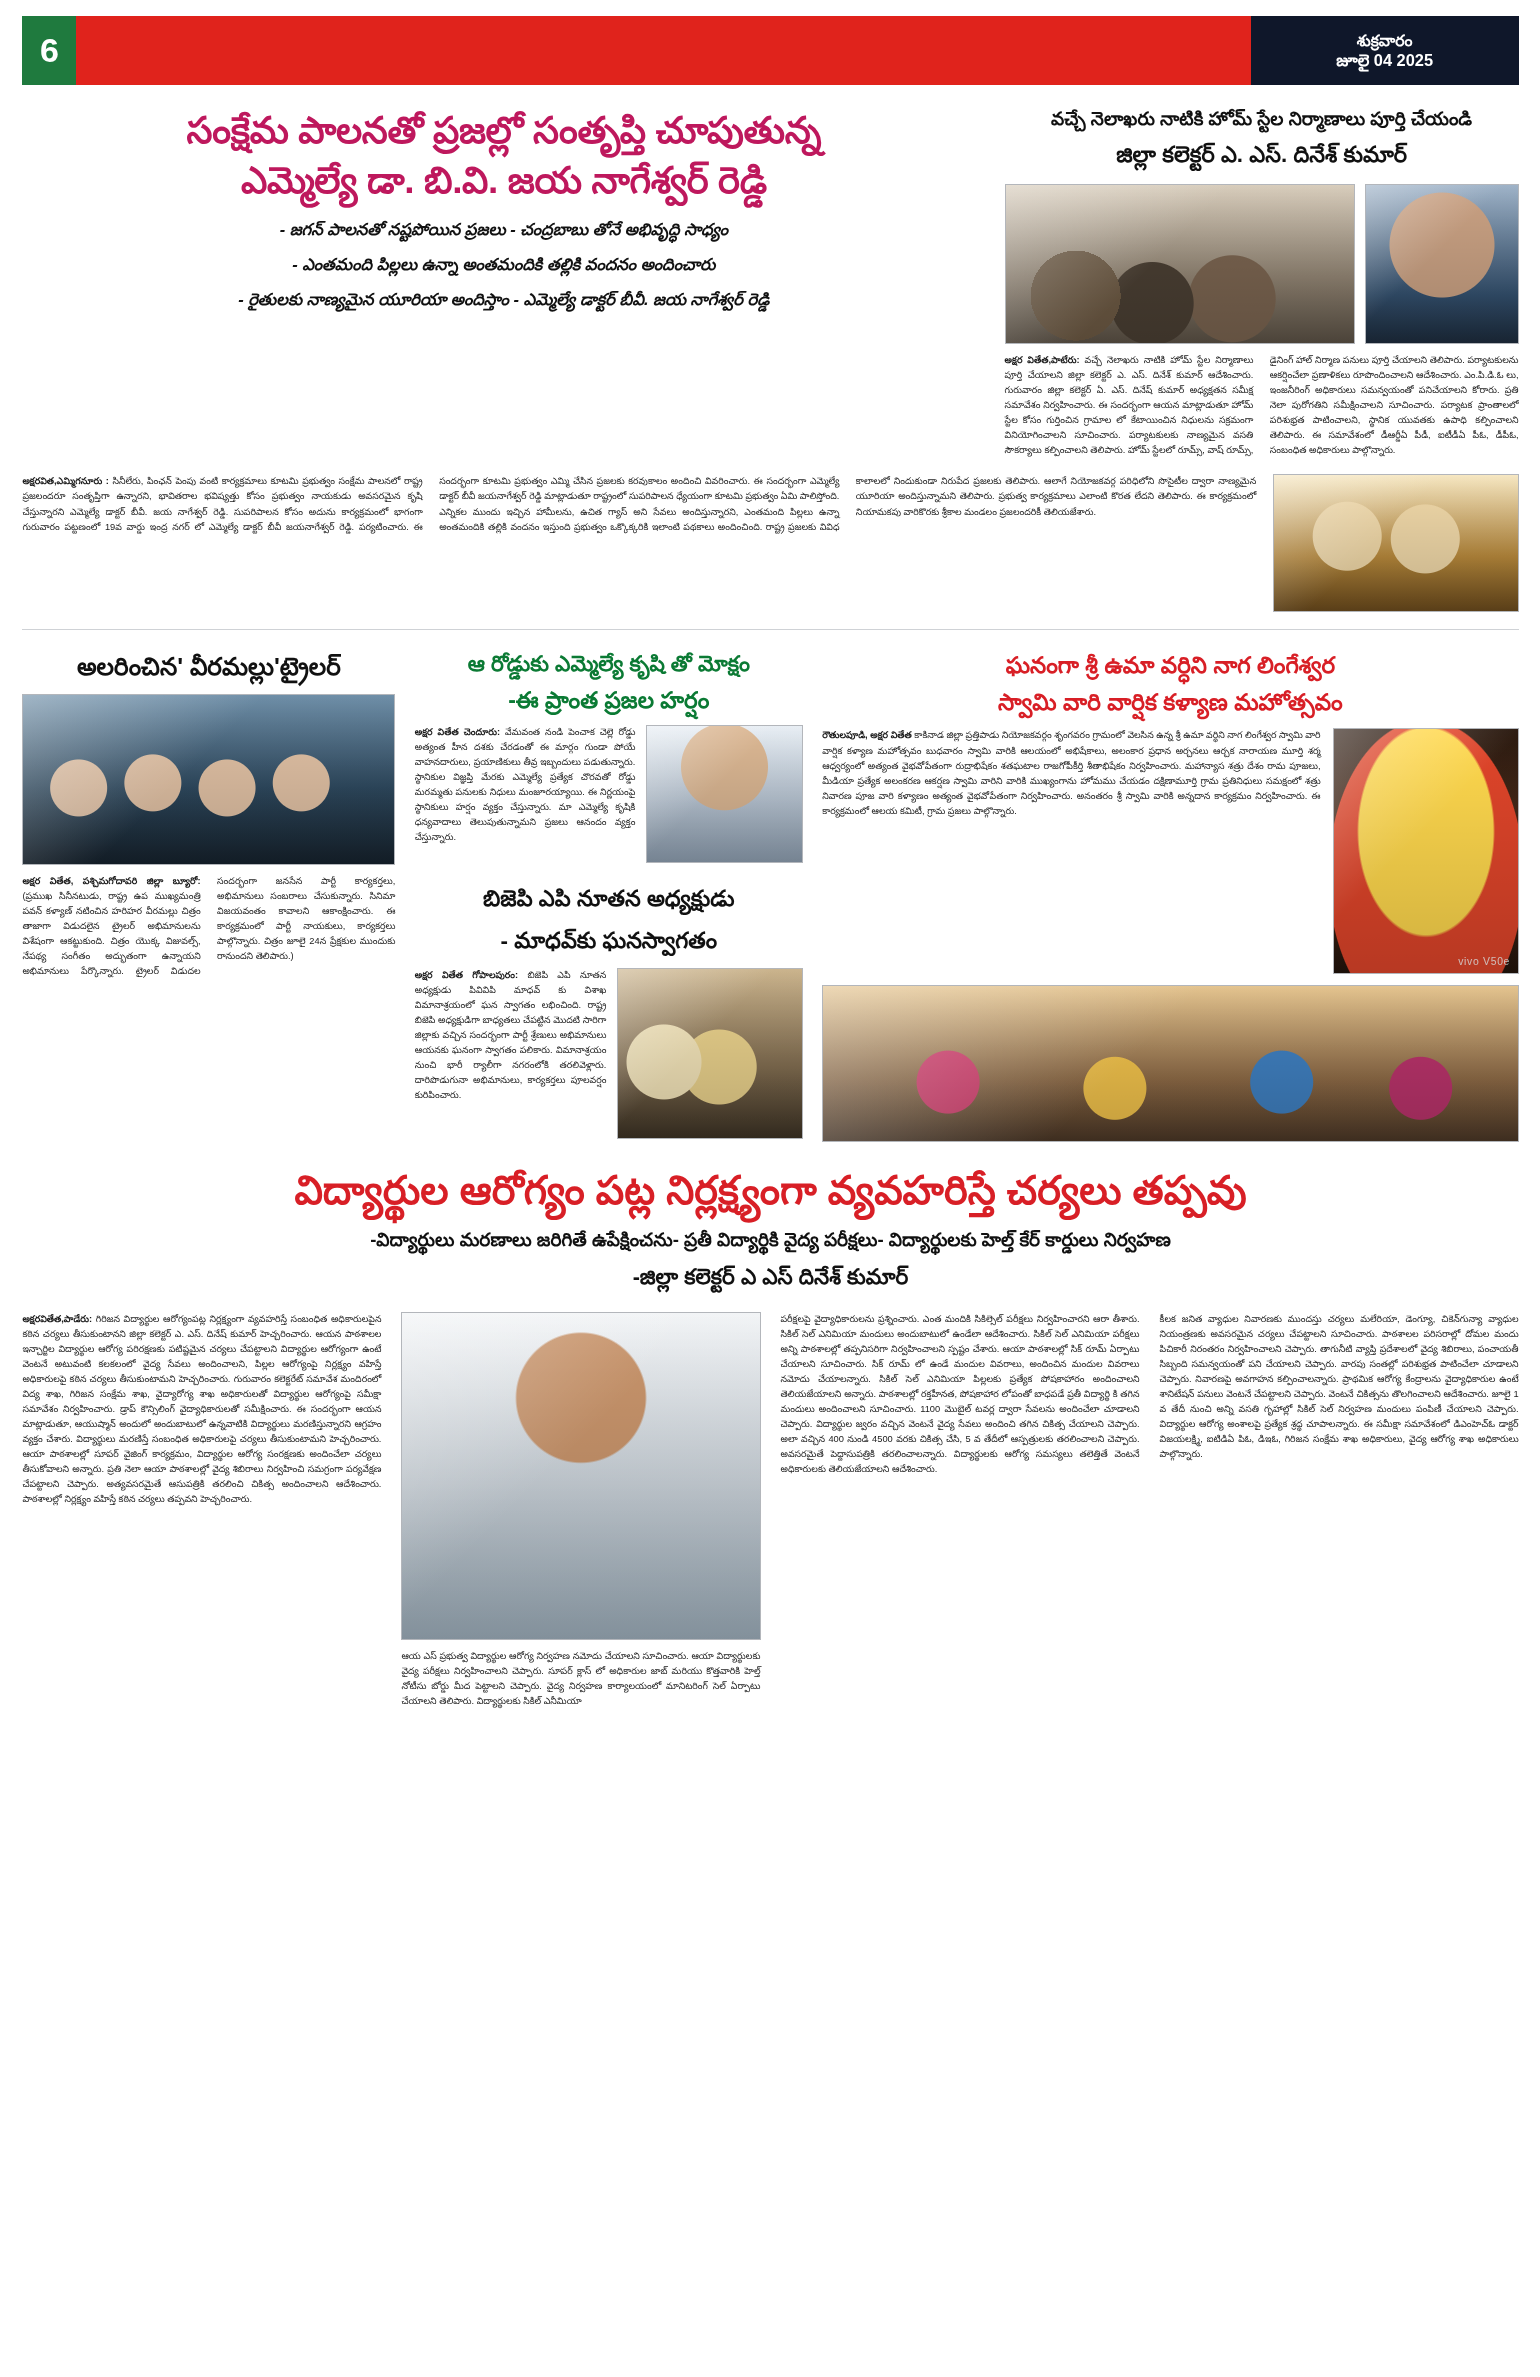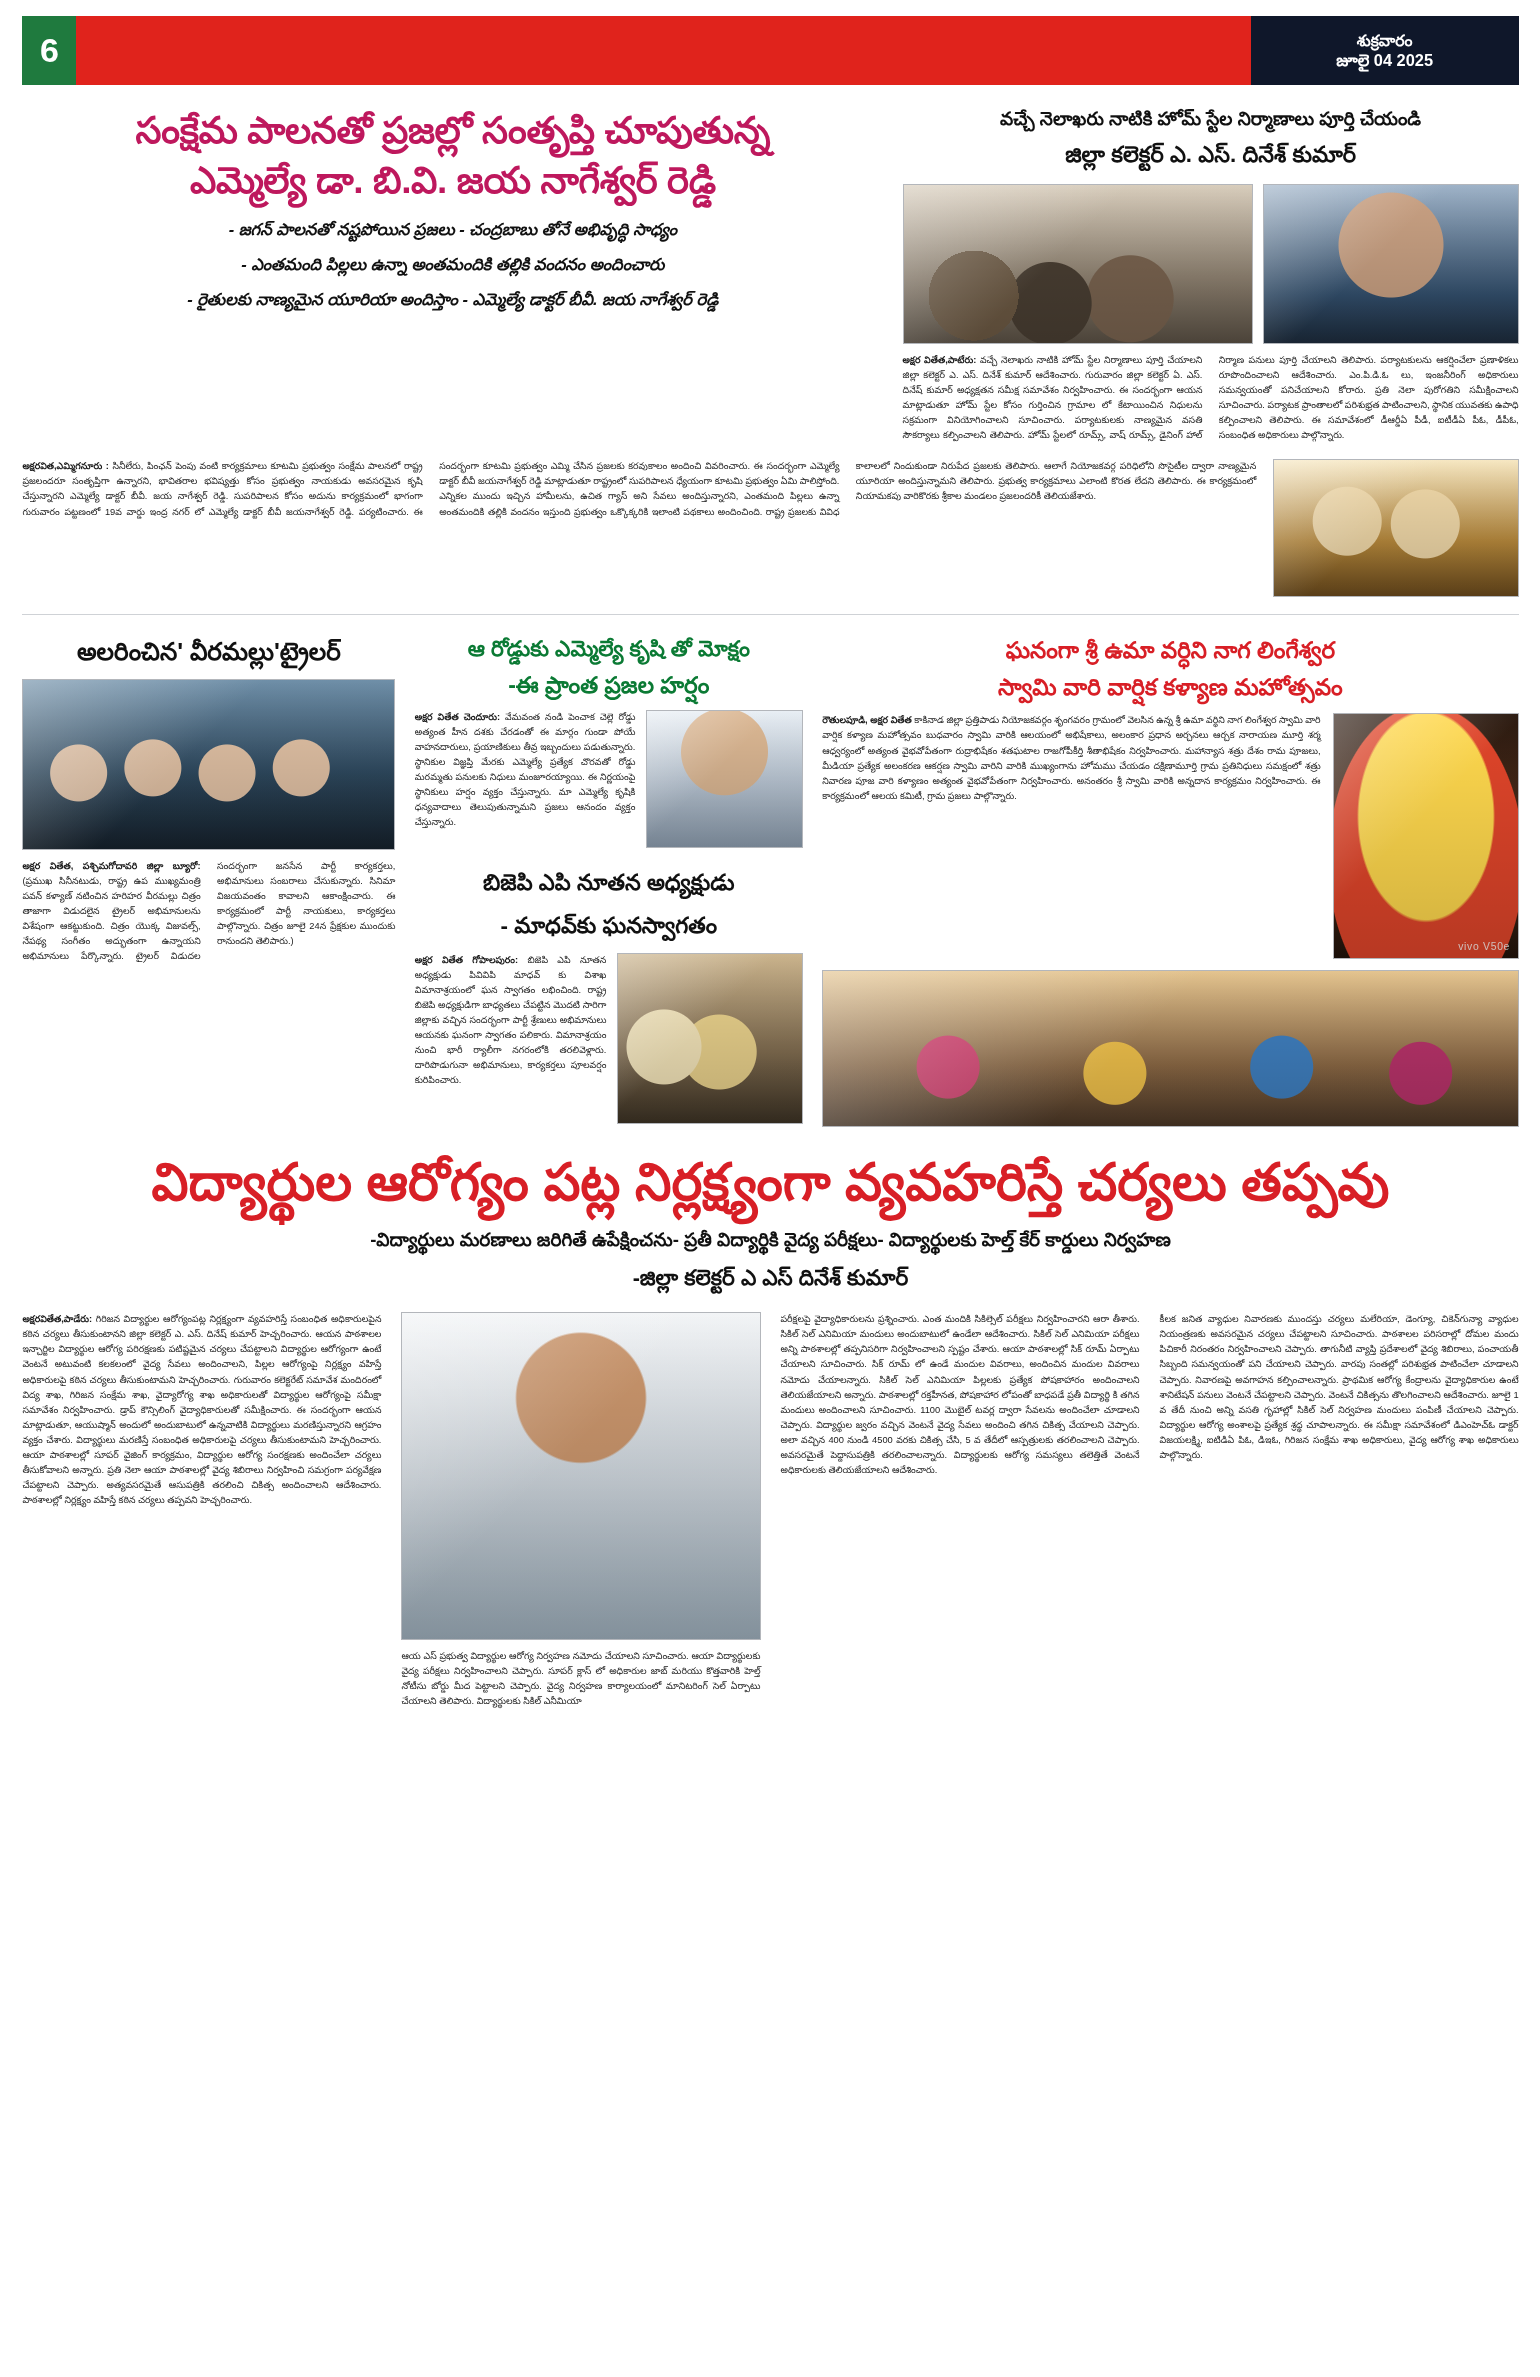--- a/index.html
+++ b/index.html
@@ -181,41 +181,41 @@
     position:absolute;
     right:7.5px; bottom:6px;
     color:rgba(255,255,255,.85);
     font-size:10.4px;
     letter-spacing:0.7px;
   }
 
   
   .top-block { display:flex; gap:19.4px; margin-top:7.5px; }
   .top-left { flex:1 1 0; }
-  .top-right { width:616px; }
+  .top-right { width:514px; }
 
   .photo-row { display:flex; gap:10.4px; margin-top:12px; }
 
   .lead-wrap { margin-top:16.4px; display:flex; gap:16.4px; }
   .lead-text { flex:1 1 0; }
   .lead-photo { width:246px; }
 
   .divider-thin { border-top:0.7px solid #cfd2d6; margin:16.4px 0 13.4px; }
 
   .mid-grid {
     display:grid;
     grid-template-columns:373px 388px 1fr;
     gap:19.4px;
     margin-top:19.4px;
   }
 
   .big-red-head {
     color:#d81f26;
     font-weight:bold;
-    font-size:52px;
+    font-size:40px;
     text-align:center;
     line-height:1.3;
     margin-top:22.4px;
   }
 
   .bottom-grid {
     display:grid;
     grid-template-columns:1fr 1fr 1fr 1fr;
     gap:20px;
     margin-top:19.4px;

